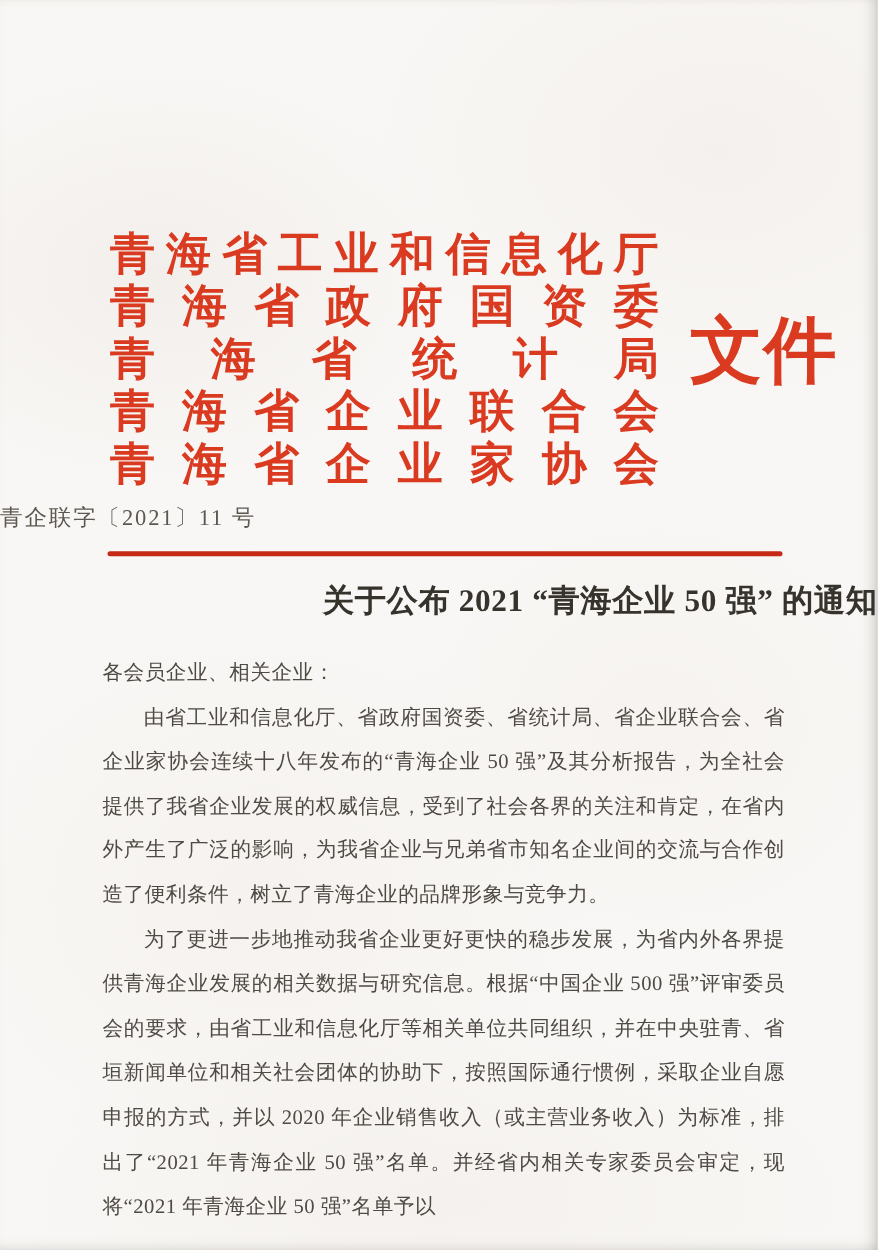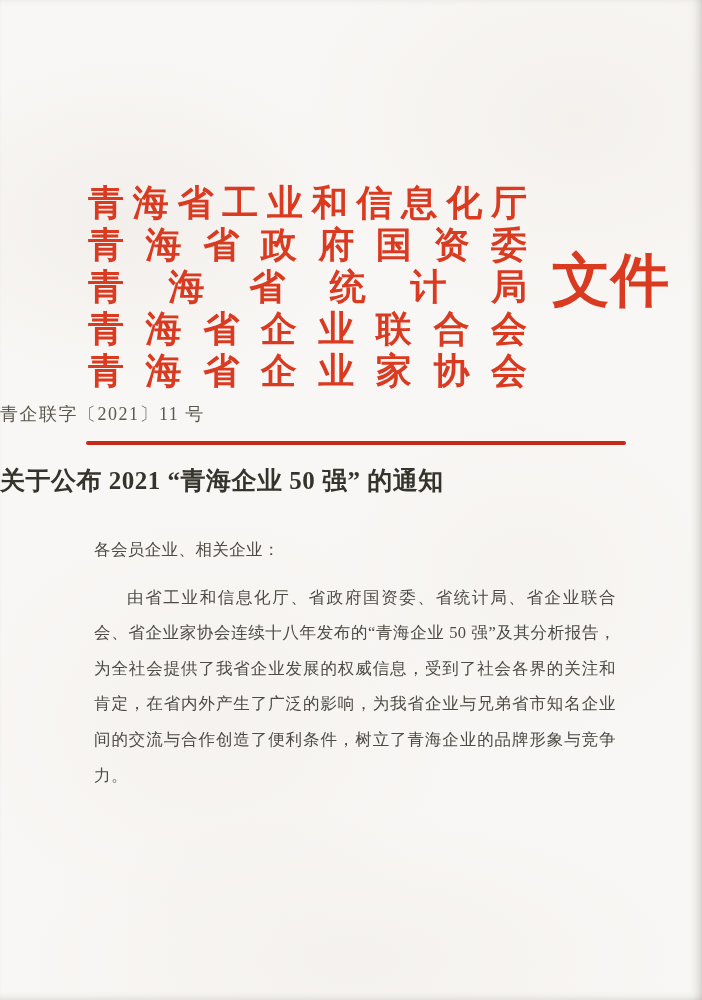--- a/index.html
+++ b/index.html
@@ -50,31 +50,31 @@
     position:absolute;top:402px;left:0;width:100%;
     text-align:left;font-size:18px;color:#5c5850;
     letter-spacing:1.5px;
   }
   .red-line{
     position:absolute;left:86px;top:441px;width:540px;height:4px;
     background:var(--line-red);border-radius:2px;
   }
   .title{
     position:absolute;top:464px;left:0;width:100%;
-    text-align:left;font-size:25px;font-weight:700;color:#36332d;
+    text-align:right;font-size:25px;font-weight:700;color:#36332d;
     letter-spacing:.5px;
   }
 
   
   .body-text{
     position:absolute;left:82px;top:520px;width:546px;
     font-size:16.5px;line-height:35.6px;color:var(--ink);
     text-align:justify;letter-spacing:.4px;
   }
-  .body-text p{margin:12px;}
+  .body-text p{margin:0;}
   .body-text p.indent{text-indent:2em;}
 </style>
 </head>
 <body>
 
 <div class="paper">
 
   <div class="letterhead">
     <div class="org-lines">
       <div class="org-line">
@@ -133,15 +133,16 @@
 
   <div class="doc-number">青企联字〔2021〕11 号</div>
 
   <div class="red-line"></div>
 
   <div class="title">关于公布 2021 “青海企业 50 强” 的通知</div>
 
   <div class="body-text">
     <p>各会员企业、相关企业：</p>
     <p class="indent">由省工业和信息化厅、省政府国资委、省统计局、省企业联合会、省企业家协会连续十八年发布的“青海企业 50 强”及其分析报告，为全社会提供了我省企业发展的权威信息，受到了社会各界的关注和肯定，在省内外产生了广泛的影响，为我省企业与兄弟省市知名企业间的交流与合作创造了便利条件，树立了青海企业的品牌形象与竞争力。</p>
+    <p class="indent">为了更进一步地推动我省企业更好更快的稳步发展，为省内外各界提供青海企业发展的相关数据与研究信息。根据“中国企业 500 强”评审委员会的要求，由省工业和信息化厅等相关单位共同组织，并在中央驻青、省垣新闻单位和相关社会团体的协助下，按照国际通行惯例，采取企业自愿申报的方式，并以 2020 年企业销售收入（或主营业务收入）为标准，排出了“2021 年青海企业 50 强”名单。并经省内相关专家委员会审定，现将“2021 年青海企业 50 强”名单予以</p>
   </div>
 
 </div>
 
 </body></html>

